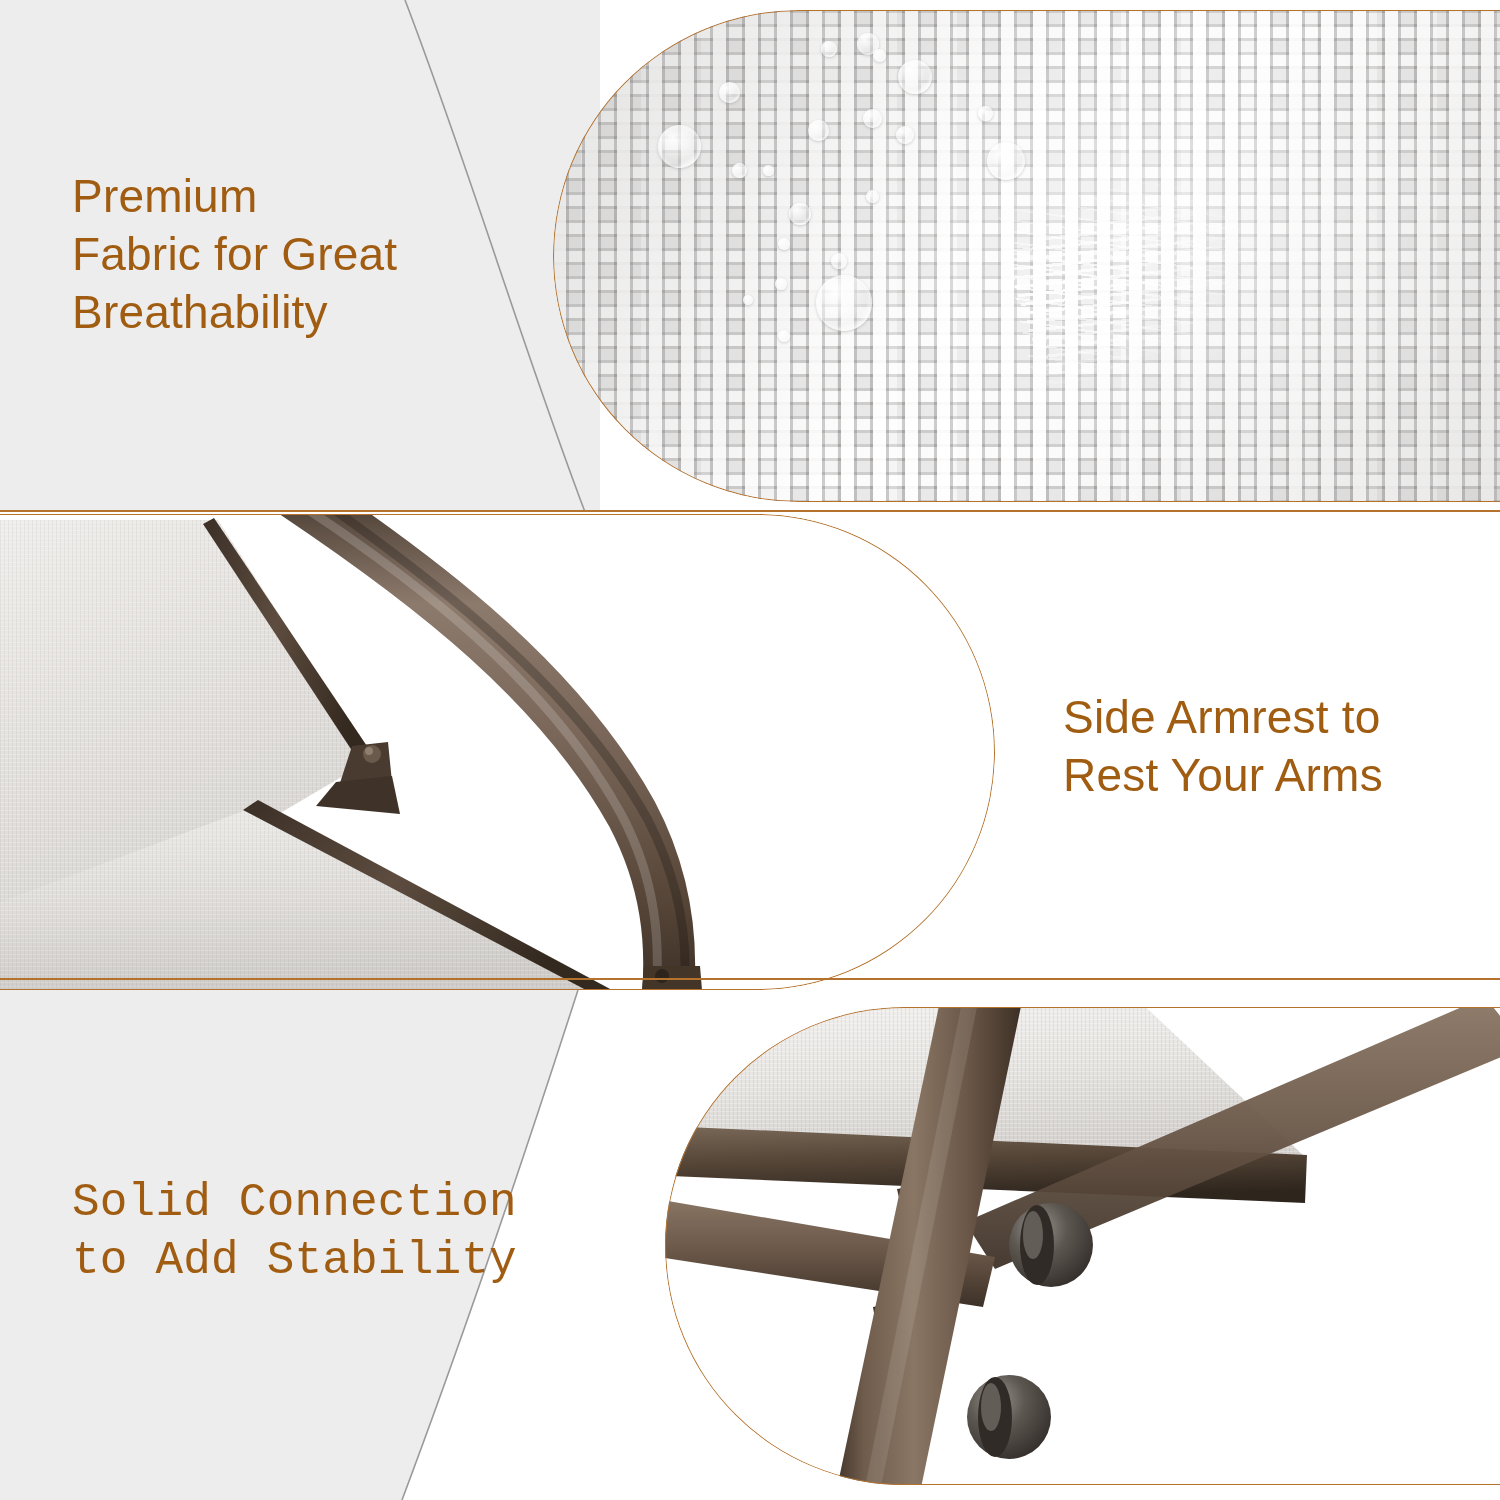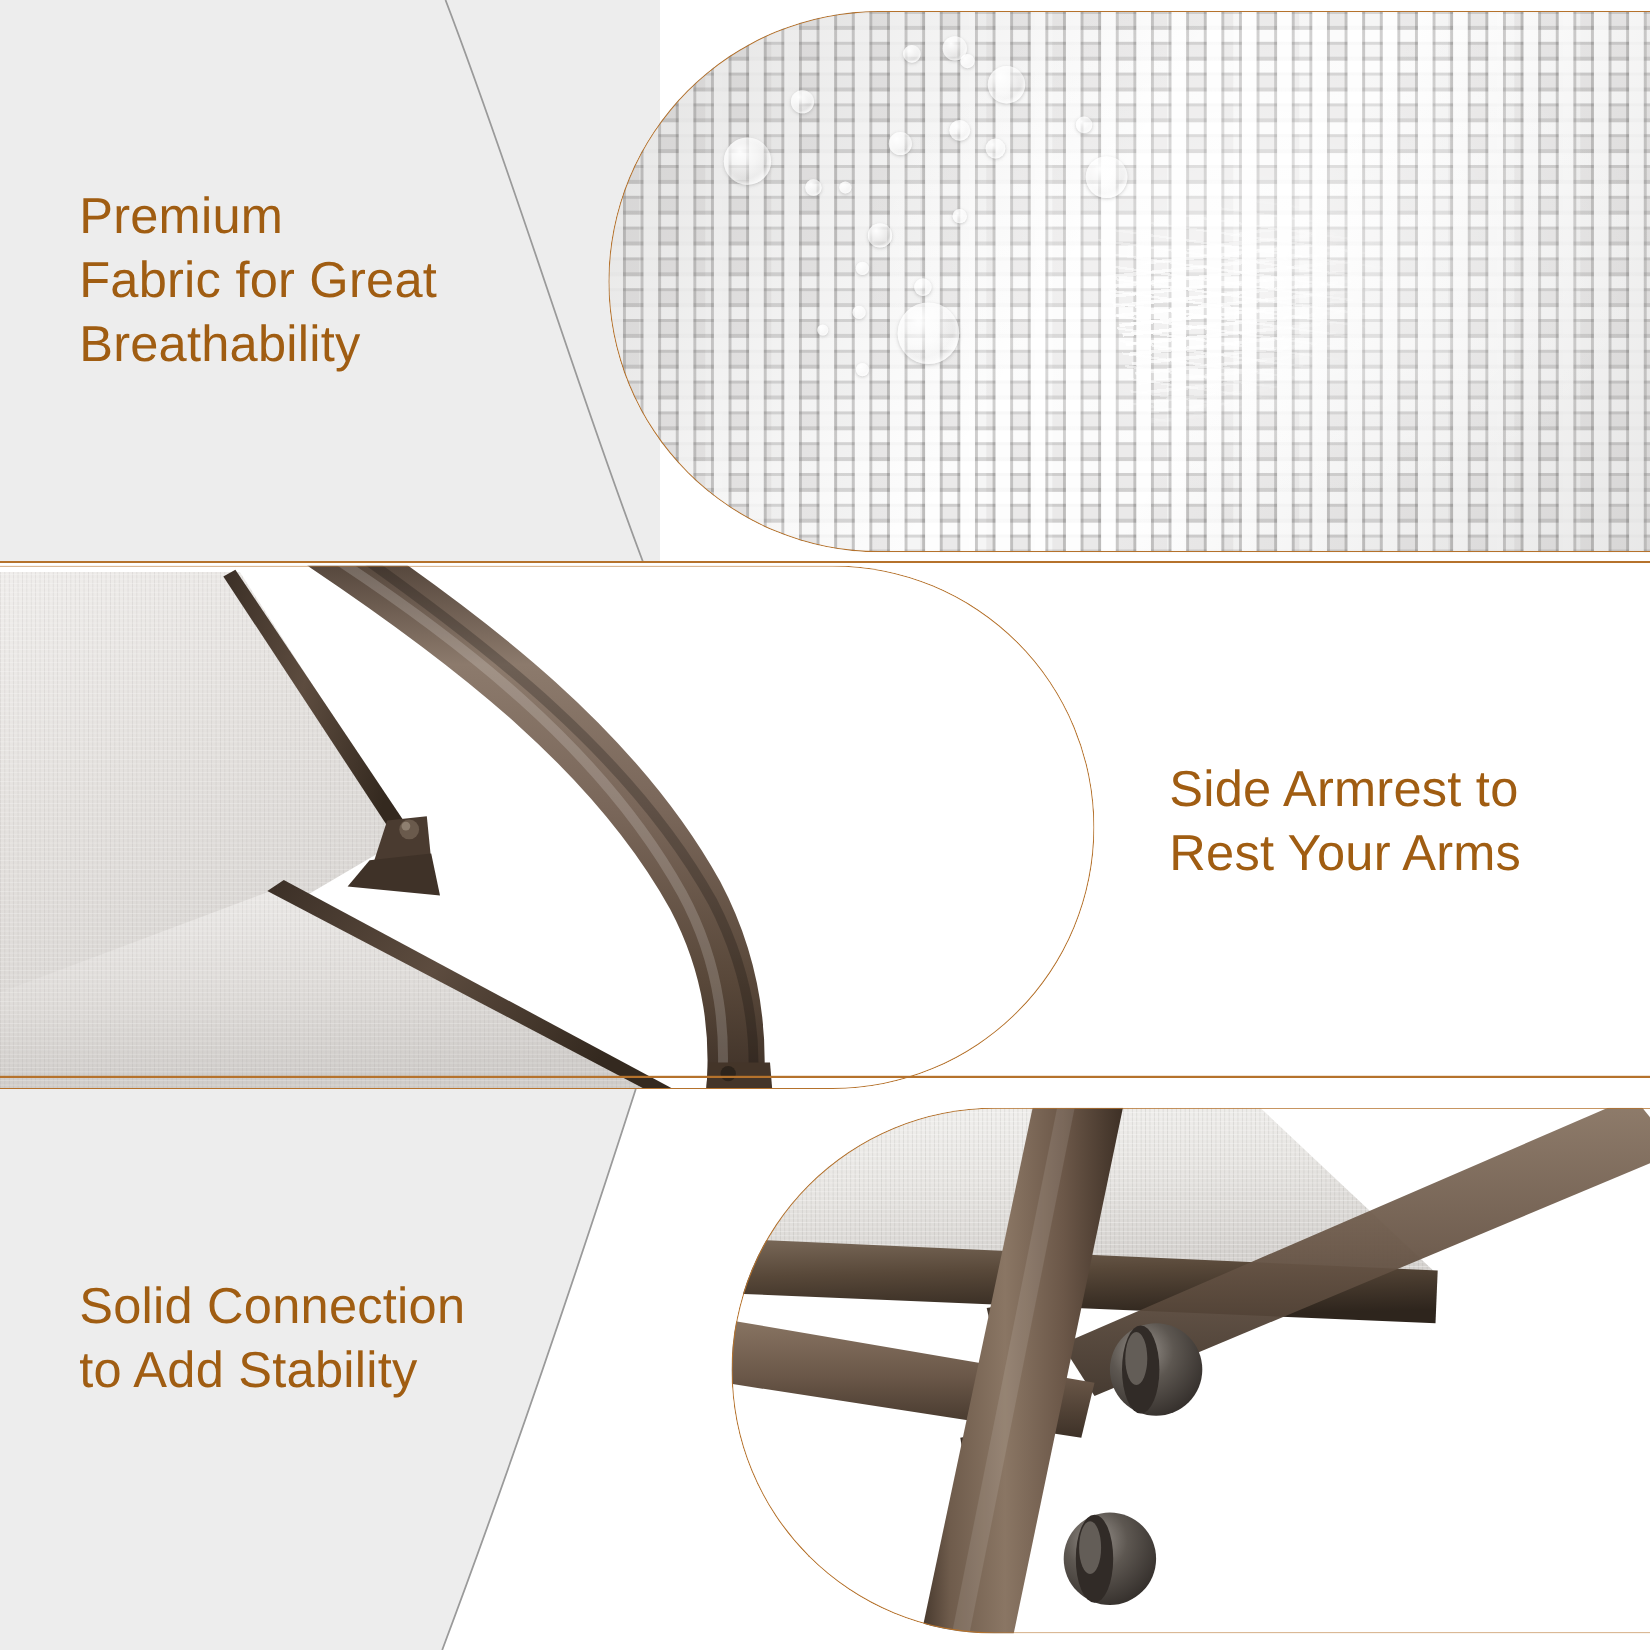--- a/index.html
+++ b/index.html
@@ -217,21 +217,21 @@
 
   <div class="section" id="section-stability">
 
     <div class="grey-panel" style="left:0;width:620px;background:transparent;">
       <svg class="grey-edge" viewBox="0 0 620 510" preserveAspectRatio="none">
         <path d="M0,0 L578,0 C520,180 462,350 402,510 L0,510 Z" fill="#ededed"></path>
         <path d="M578,0 C520,180 462,350 402,510" fill="none" stroke="#9a9a9a" stroke-width="1.6"></path>
       </svg>
     </div>
 
-    <div class="headline" style="left:72px;top:168px;width:450px;">Solid Connection
+    <div class="headline" style="left:72px;top:184px;width:450px;font-family:Liberation Mono, monospace;">Solid Connection
 to Add Stability</div>
 
     <div class="photo" id="photo-joint">
       <svg width="835" height="478" viewBox="0 0 835 478">
         <defs>
           <linearGradient id="legG" x1="0" y1="0" x2="1" y2="0">
             <stop offset="0%" stop-color="#3e3127"></stop>
             <stop offset="16%" stop-color="#6f5c4c"></stop>
             <stop offset="42%" stop-color="#8a7664"></stop>
             <stop offset="70%" stop-color="#6b5748"></stop>

